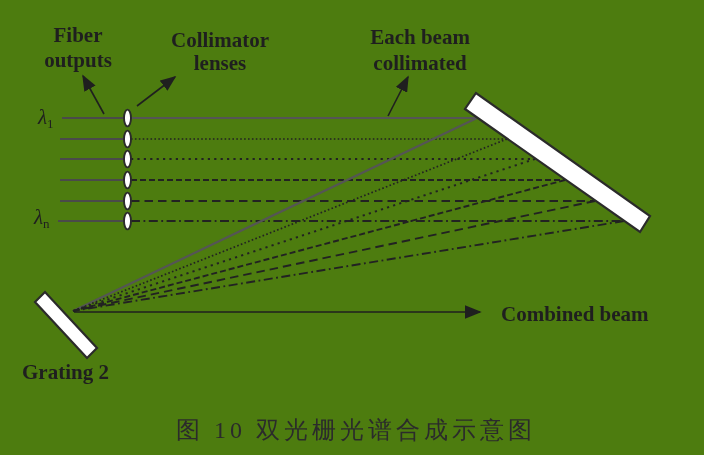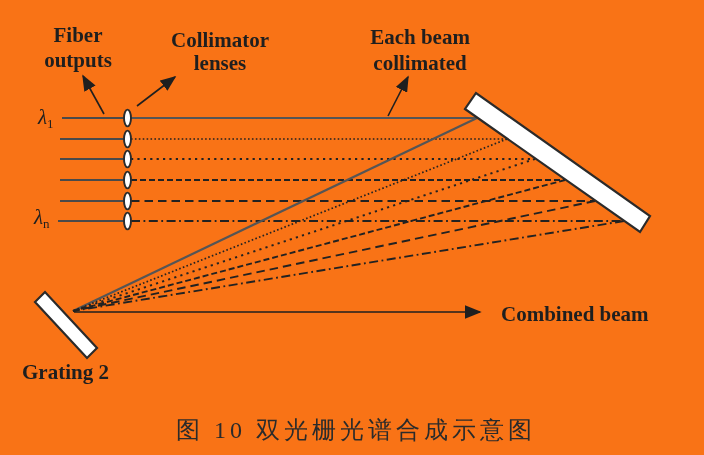--- a/index.html
+++ b/index.html
@@ -4,21 +4,21 @@
 <style>
   html, body {
     margin: 0;
     padding: 0;
     background: #ffffff;
   }
   .figure-wrap {
     position: relative;
     width: 704px;
     height: 455px;
-    background: #f97316;
+    background: #4d7c0f;
     font-family: "Liberation Serif", "DejaVu Serif", serif;
     overflow: hidden;
   }
   svg { display: block; }
 
   
   .lbl {
     font-family: "Liberation Serif", "DejaVu Serif", serif;
     font-size: 21px;
     font-weight: 700;

